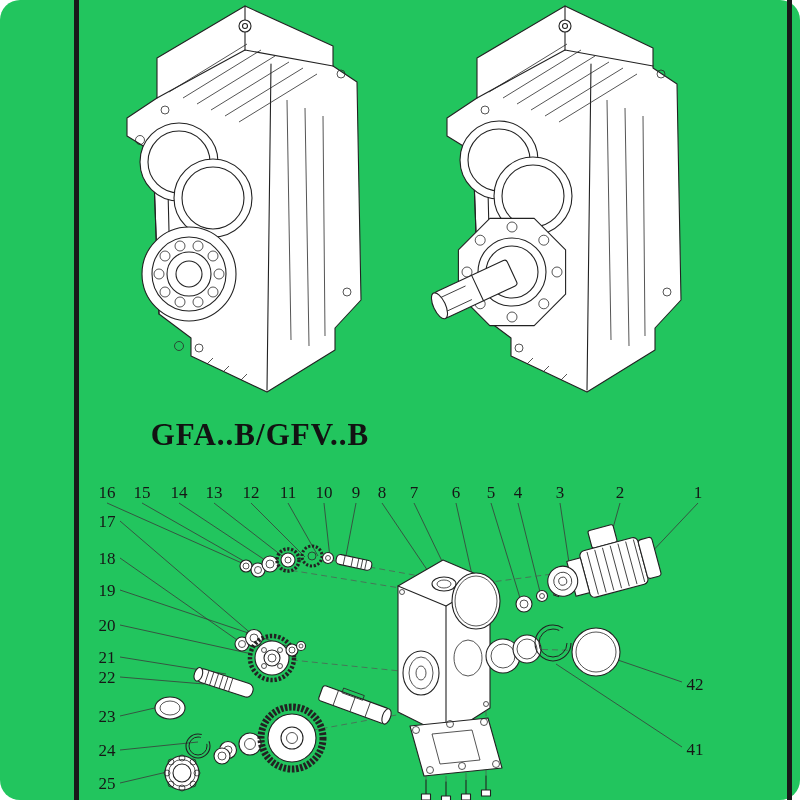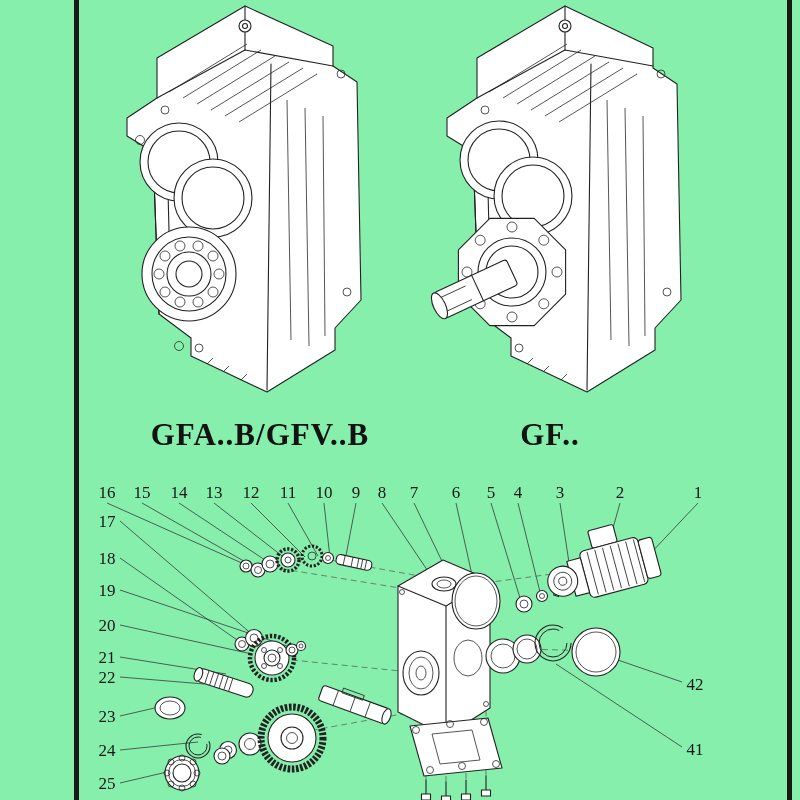--- a/index.html
+++ b/index.html
@@ -1,21 +1,21 @@
 <!DOCTYPE html>
 <html><head>
 <meta charset="utf-8">
 <style>
   html,body{margin:0;padding:0;}
   body{
     width:800px;height:800px;position:relative;overflow:hidden;
     background:#ffffff;
     font-family:"Liberation Serif", serif;
   }
-  .page{position:absolute;inset:0;background:#86efac;}
+  .page{position:absolute;inset:0;background:#22c55e;border-radius:20px;}
   .edge-bar{position:absolute;top:0;bottom:0;width:5px;background:#191919;}
   .edge-bar.left{left:74px;}
   .edge-bar.right{left:787px;}
   .fig{position:absolute;top:0;}
   .fig-left{left:95px;}
   .fig-right{left:420px;}
   .caption{
     position:absolute;top:414px;height:42px;line-height:42px;
     font-weight:bold;font-size:31px;letter-spacing:1px;color:#121212;
     text-align:center;font-family:"Liberation Serif", serif;
@@ -161,21 +161,20 @@
       <circle class="thin" cx="65" cy="110" r="4"></circle>
     </g>
     <g>
       <path class="thin" d="M107 364 L113 358"></path>
       <path class="thin" d="M123 372 L129 366"></path>
       <path class="thin" d="M141 380 L147 374"></path>
     </g>
   </svg>
 
   <div class="caption caption-left">GFA..B/GFV..B</div>
-  <div class="caption caption-right">GF..</div>
 
   <svg class="exploded" width="800" height="332" viewBox="0 0 800 332">
 
     <g>
       <path class="leader" d="M107 35 L244 96"></path>
       <path class="leader" d="M142 35 L256 100"></path>
       <path class="leader" d="M179 35 L268 94"></path>
       <path class="leader" d="M214 35 L286 91"></path>
       <path class="leader" d="M251 35 L305 89"></path>
       <path class="leader" d="M288 35 L318 88"></path>

